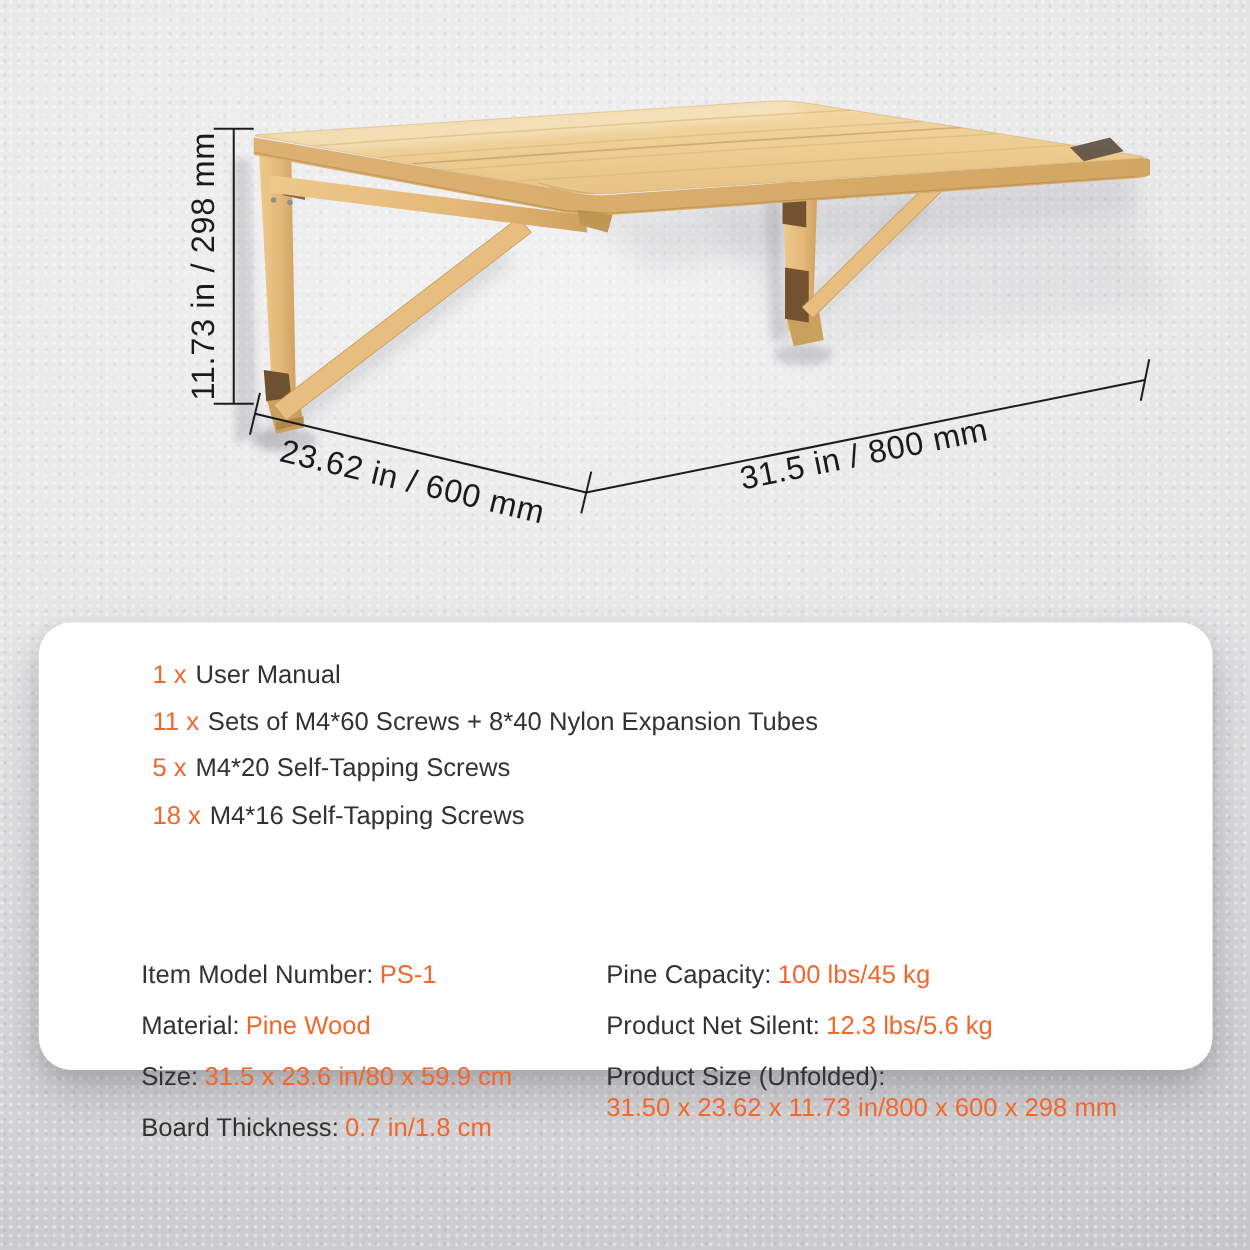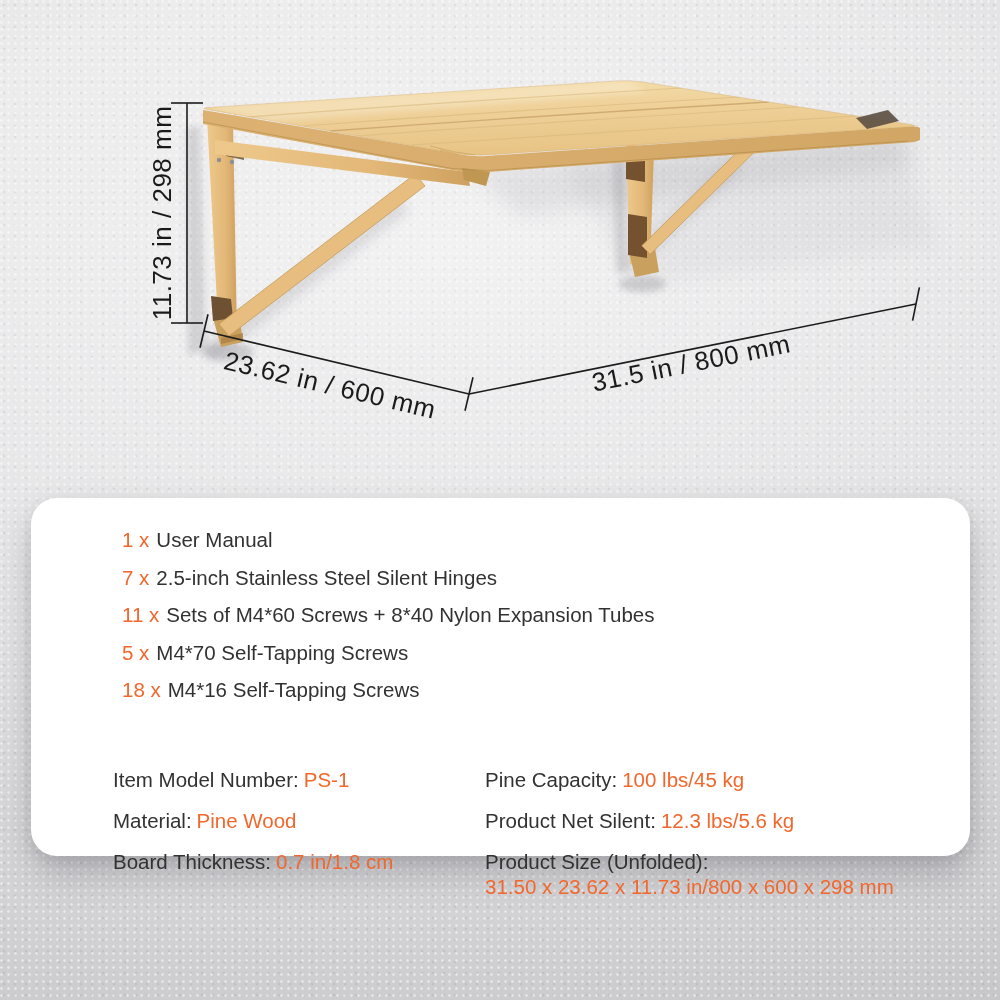--- a/index.html
+++ b/index.html
@@ -149,29 +149,29 @@
     <g stroke="#1c1c1c" stroke-width="1.6">
       <line x1="469" y1="394" x2="916" y2="304"></line>
       <line x1="919.4" y1="287.4" x2="912.6" y2="320.6"></line>
     </g>
     <text class="dim-text" text-anchor="middle" dominant-baseline="central" transform="translate(691,363) rotate(-11.4)">31.5 in / 800 mm</text>
   </svg>
 
   <div class="card">
     <div class="pkg-list">
       <div class="pkg-row"><span class="pkg-qty">1 x</span><span>User Manual</span></div>
-      <div class="pkg-row"><span class="pkg-qty">7 x</span><span>2.5-inch Stainless Steel Silent Hinges</span></div>
       <div class="pkg-row"><span class="pkg-qty">11 x</span><span>Sets of M4*60 Screws + 8*40 Nylon Expansion Tubes</span></div>
-      <div class="pkg-row"><span class="pkg-qty">5 x</span><span>M4*70 Self-Tapping Screws</span></div>
+      <div class="pkg-row"><span class="pkg-qty">5 x</span><span>M4*20 Self-Tapping Screws</span></div>
       <div class="pkg-row"><span class="pkg-qty">18 x</span><span>M4*16 Self-Tapping Screws</span></div>
     </div>
 
     <div class="specs-col specs-left">
       <div class="spec-row"><span class="spec-label">Item Model Number:</span><span class="spec-value">PS-1</span></div>
       <div class="spec-row"><span class="spec-label">Material:</span><span class="spec-value">Pine Wood</span></div>
+      <div class="spec-row"><span class="spec-label">Size:</span><span class="spec-value">31.5 x 23.6 in/80 x 59.9 cm</span></div>
       <div class="spec-row"><span class="spec-label">Board Thickness:</span><span class="spec-value">0.7 in/1.8 cm</span></div>
     </div>
 
     <div class="specs-col specs-right">
       <div class="spec-row"><span class="spec-label">Pine Capacity:</span><span class="spec-value">100 lbs/45 kg</span></div>
       <div class="spec-row"><span class="spec-label">Product Net Silent:</span><span class="spec-value">12.3 lbs/5.6 kg</span></div>
       <div class="spec-row stacked"><span class="spec-label">Product Size (Unfolded):</span><span class="spec-value">31.50 x 23.62 x 11.73 in/800 x 600 x 298 mm</span></div>
     </div>
   </div>
 </div>

